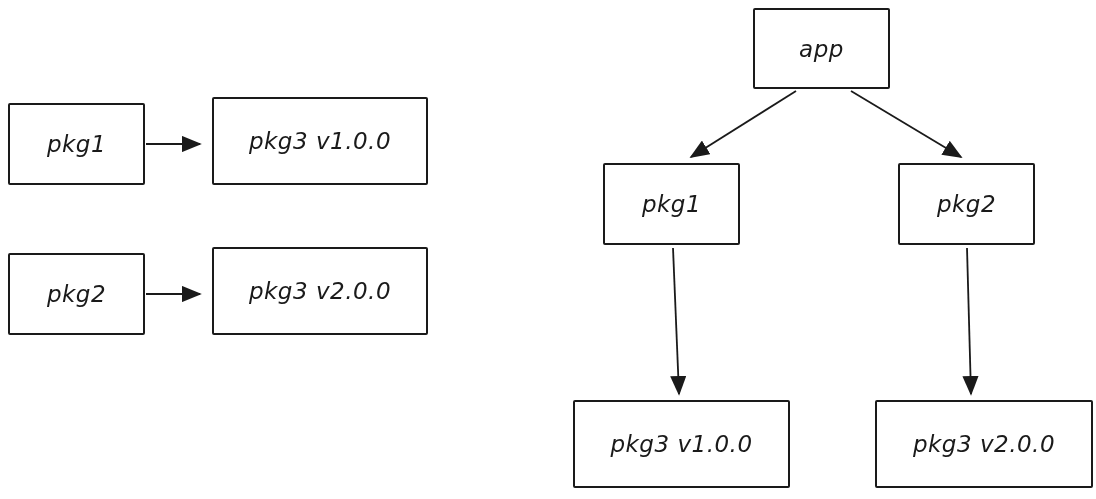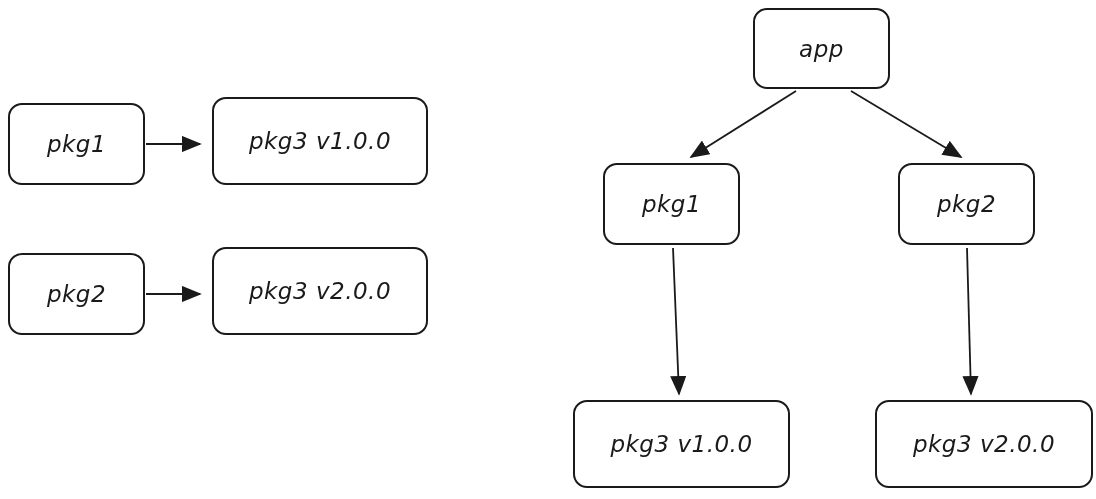--- a/index.html
+++ b/index.html
@@ -20,21 +20,21 @@
     left: 0;
     top: 0;
     width: 1096px;
     height: 499px;
     pointer-events: none;
   }
   .node {
     position: absolute;
     box-sizing: border-box;
     border: 2px solid #1a1a1a;
-    border-radius: 14px;
+    border-radius: 2px;
     background: #ffffff;
     display: flex;
     align-items: center;
     justify-content: center;
   }
   .node .label {
     font-size: 23px;
     color: #1a1a1a;
     letter-spacing: 0.5px;
     white-space: nowrap;

